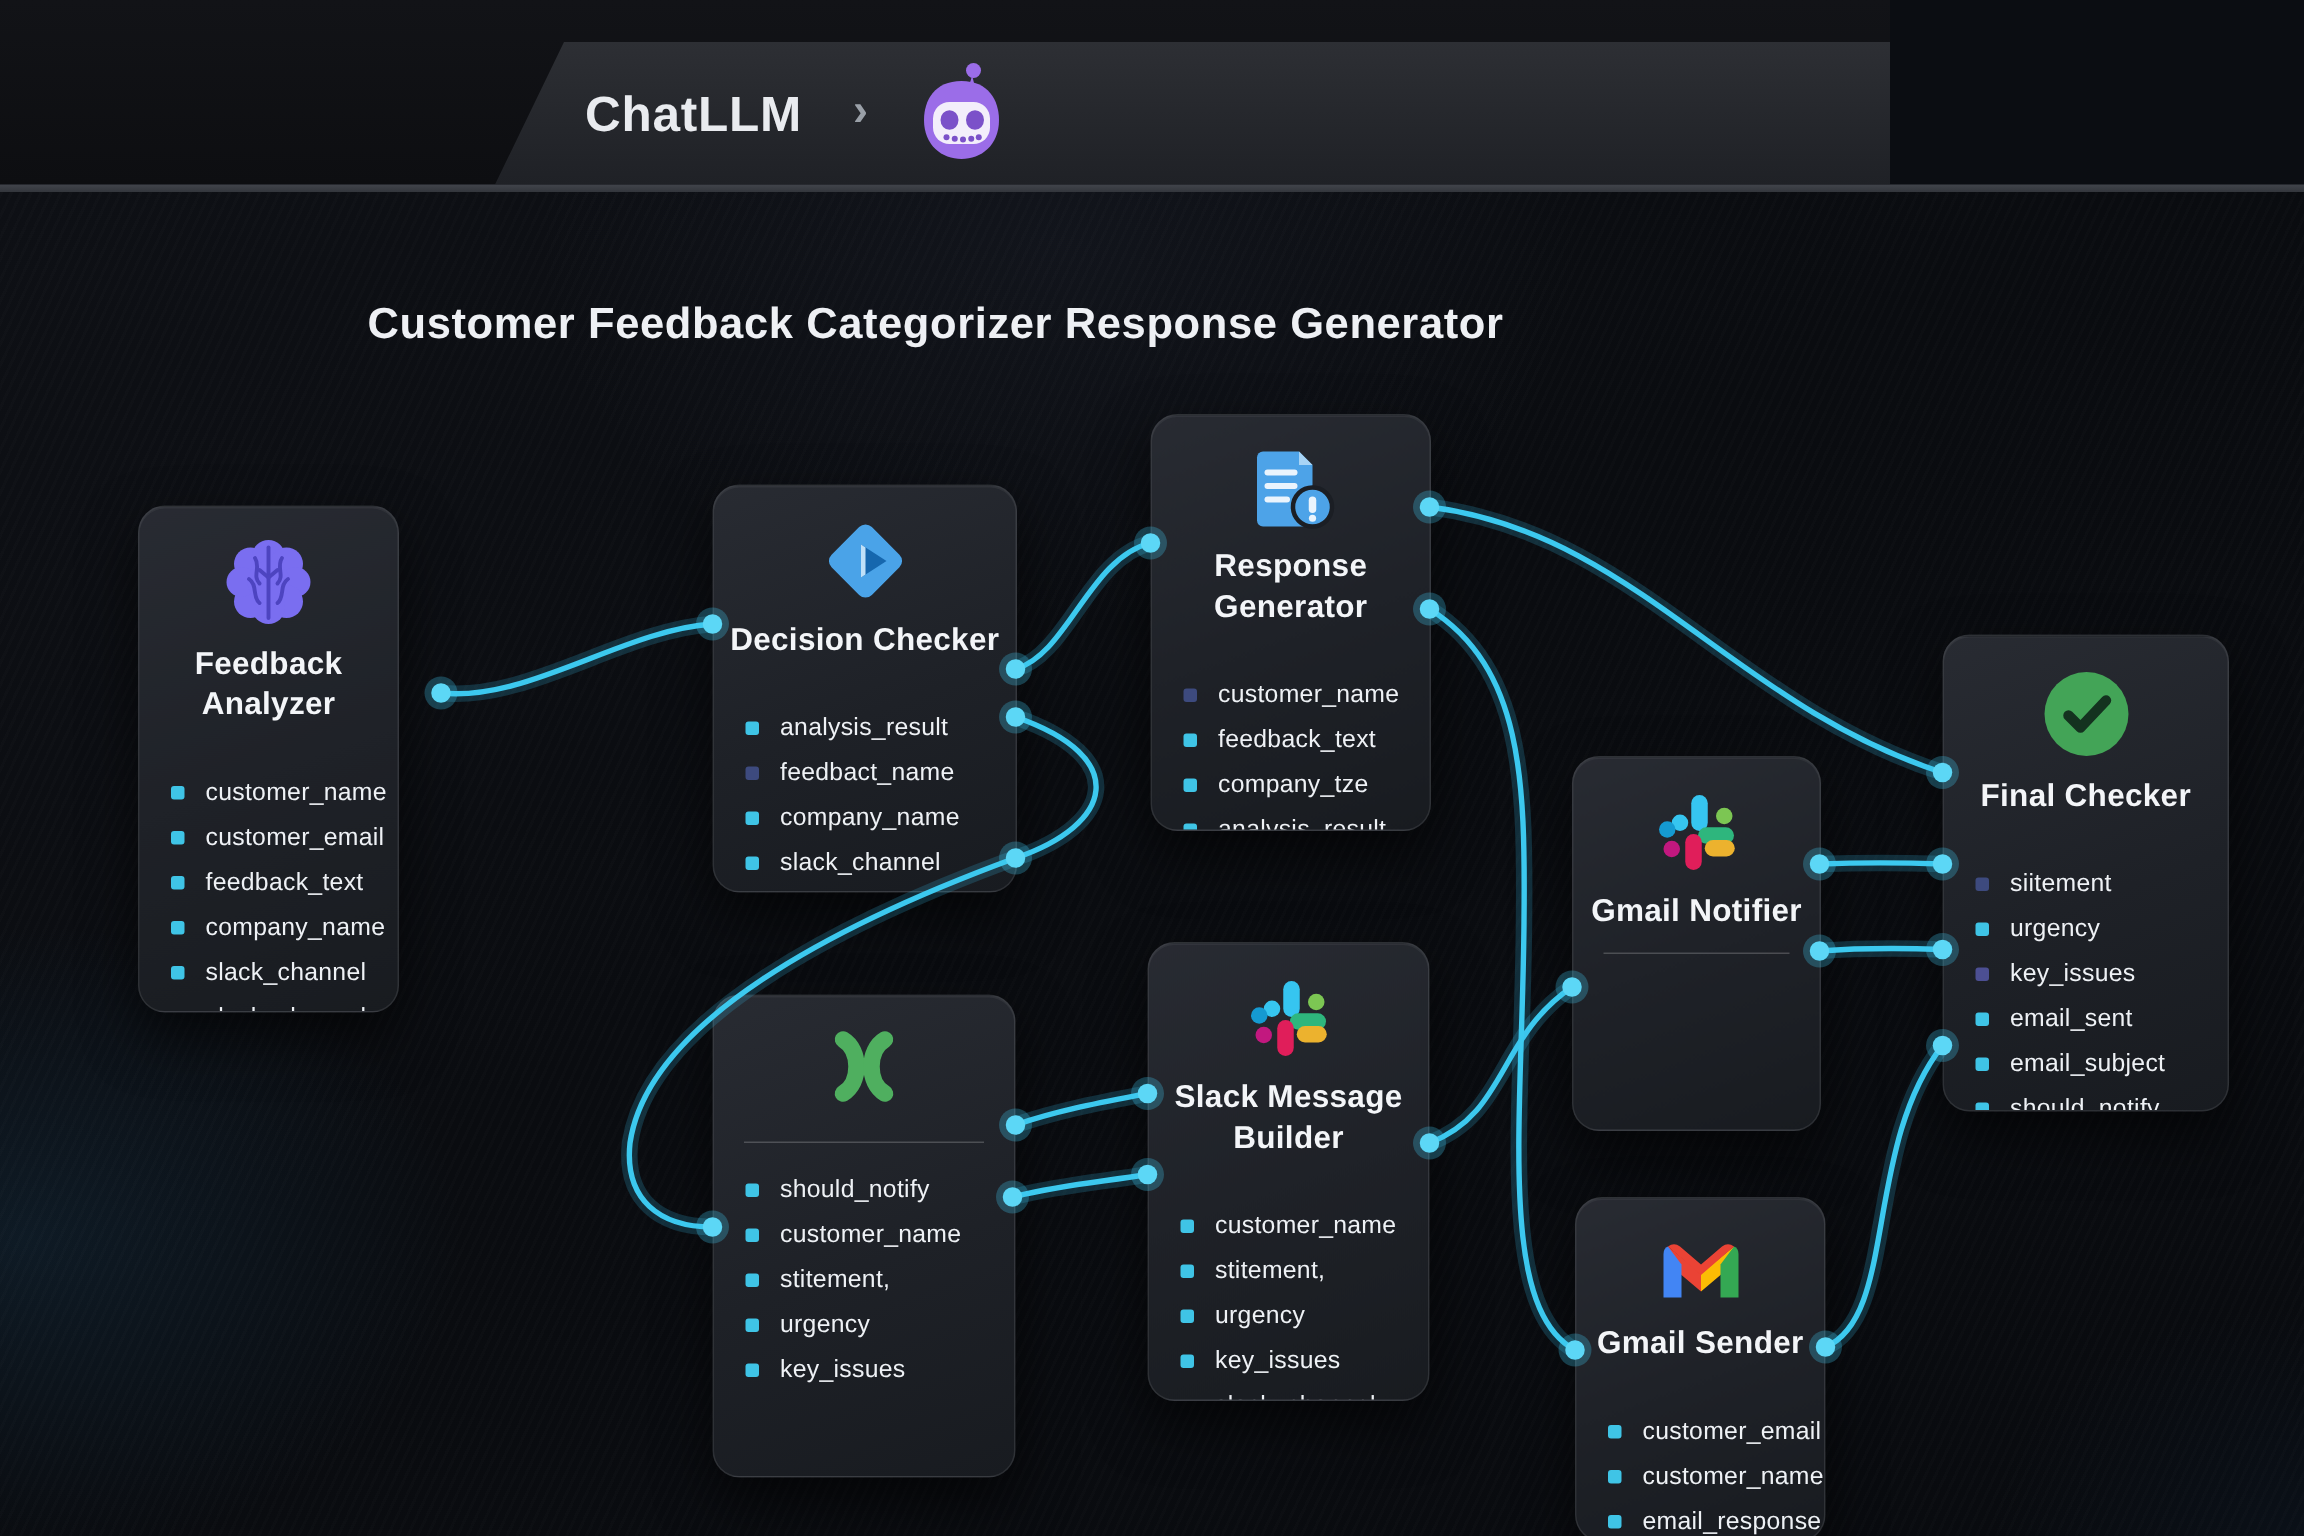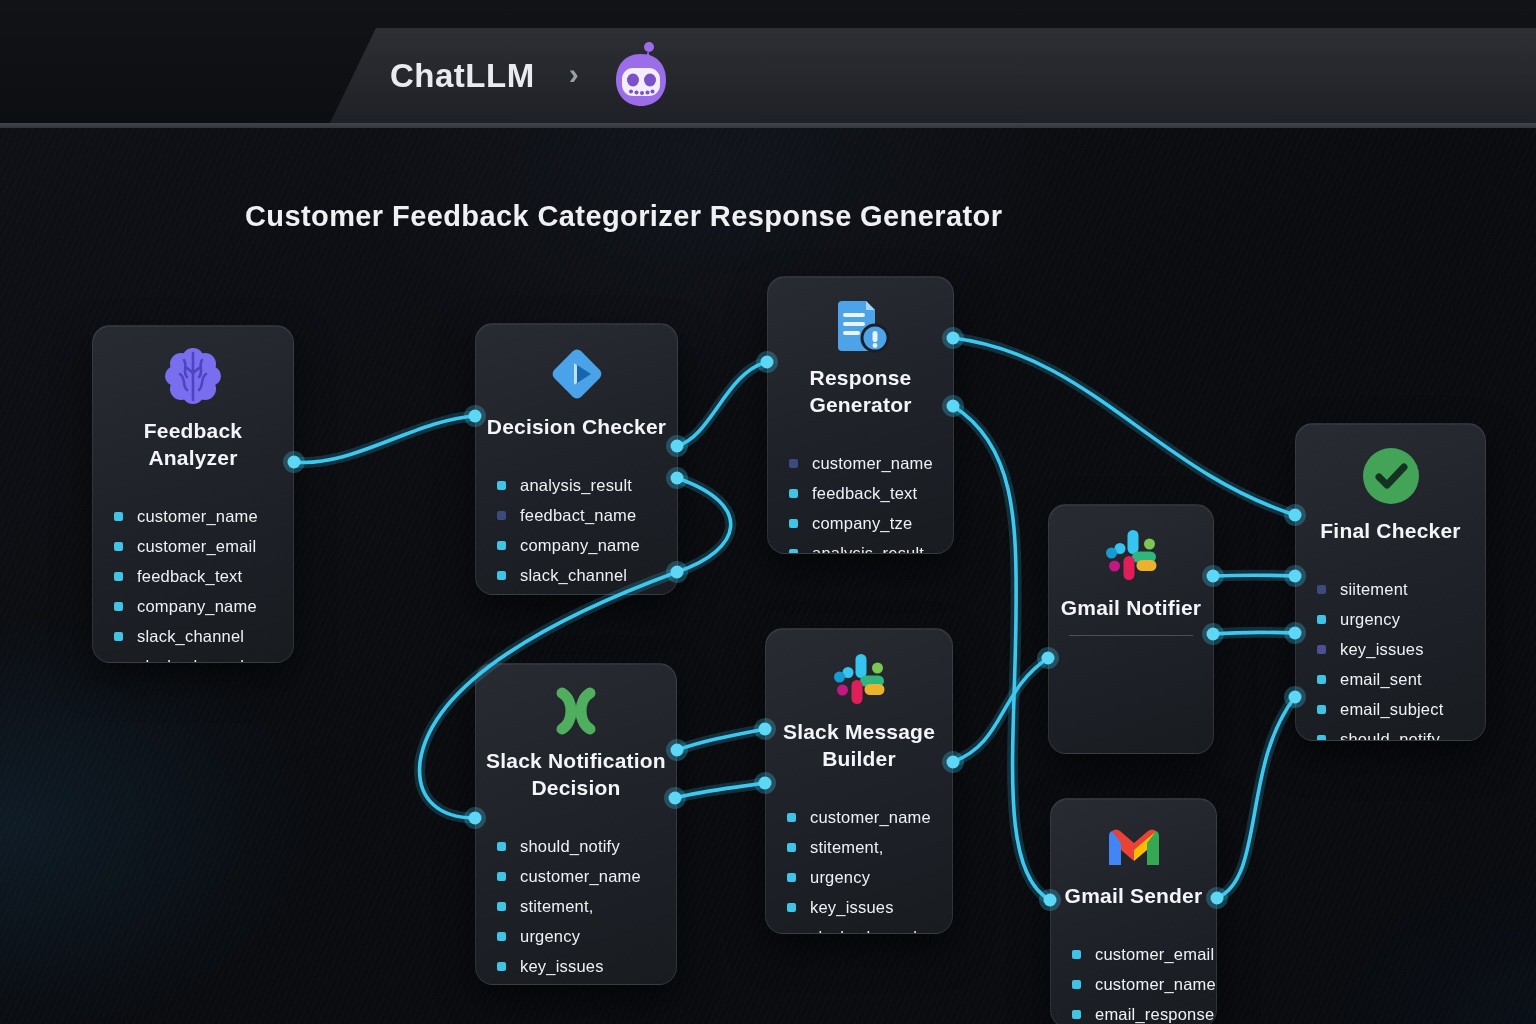--- a/index.html
+++ b/index.html
@@ -1,20 +1,20 @@
 <!DOCTYPE html>
 <html><head>
 <meta charset="utf-8">
 <style>
   html,body{margin:0;padding:0;background:#000;}
   body{width:1536px;height:1024px;overflow:hidden;font-family:"Liberation Sans","DejaVu Sans",sans-serif;}
   #app{position:relative;width:1536px;height:1024px;background:#0b0d12;overflow:hidden;}
 
   
-  #header{position:absolute;left:0;top:0;width:1536px;height:123px;
+  #header{position:absolute;left:0;top:0;width:1260px;height:123px;
     background:linear-gradient(180deg,#121317 0%,#0d0e11 100%);z-index:10;}
   #header-panel{position:absolute;left:330px;top:28px;right:0;bottom:0;
     clip-path:polygon(46px 0,28px 0,100% 0,100% 100%,0 100%);
     background:linear-gradient(180deg,#2d2f34 0%,#25272c 55%,#1f2126 100%);
     display:flex;align-items:center;padding-left:60px;box-sizing:border-box;}
   #header-divider{position:absolute;left:0;top:123px;width:100%;height:5px;
     background:linear-gradient(180deg,#41444b,#33363c);z-index:11;}
   .crumb-app{color:#e9ebef;font-size:33px;font-weight:600;letter-spacing:.5px;}
   .crumb-sep{color:#9aa0a8;font-size:30px;margin:0 30px 0 34px;font-weight:600;transform:translateY(-2px);}
   .crumb-page{color:#f2f3f6;font-size:42px;font-weight:500;letter-spacing:.5px;margin-left:18px;}
@@ -79,21 +79,21 @@
           <circle cx="43.5" cy="51.5" r="2" fill="#7b51c9"></circle>
         </svg>
       </span>
     </div>
   </div>
   <div id="header-divider"></div>
 
   <div id="canvas">
     <div id="flow-title">Customer Feedback Categorizer Response Generator</div>
 
-    <div class="node" style="left: 92px; top: 197px; width: 202px; height: 338px;">
+    <div class="node" style="left: 92px; top: 209px; width: 174px; height: 338px;">
         <div class="node-icon">
           <svg width="66" height="62" viewBox="0 0 66 62">
     <g fill="#7a6ef0">
       <circle cx="21" cy="18" r="11"></circle>
               <circle cx="33" cy="13" r="11"></circle>
               <circle cx="45" cy="18" r="11"></circle>
       <circle cx="51" cy="30" r="10"></circle>
               <circle cx="45" cy="43" r="11"></circle>
               <circle cx="33" cy="47" r="11"></circle>
       <circle cx="21" cy="43" r="11"></circle>
@@ -259,21 +259,20 @@
       </div>
       <div class="node" style="left: 475px; top: 535px; width: 202px; height: 322px;">
         <div class="node-icon">
           <svg width="64" height="54" viewBox="0 0 64 54">
     <g fill="none" stroke="#4faf5f" stroke-width="11" stroke-linecap="round">
       <path d="M18 9 C30 16 30 38 18 45"></path>
       <path d="M46 9 C34 16 34 38 46 45"></path>
     </g>
           </svg>
         </div>
-        <div class="node-title">Slack Notification Decision</div>
         <div class="node-divider"></div>
         <div class="node-fields">
           <div class="field">
             <span class="bullet" style="background: rgb(63, 196, 230);"></span>
             <span class="field-label">should_notify</span>
           </div>
           <div class="field">
             <span class="bullet" style="background: rgb(63, 196, 230);"></span>
             <span class="field-label">customer_name</span>
           </div>

